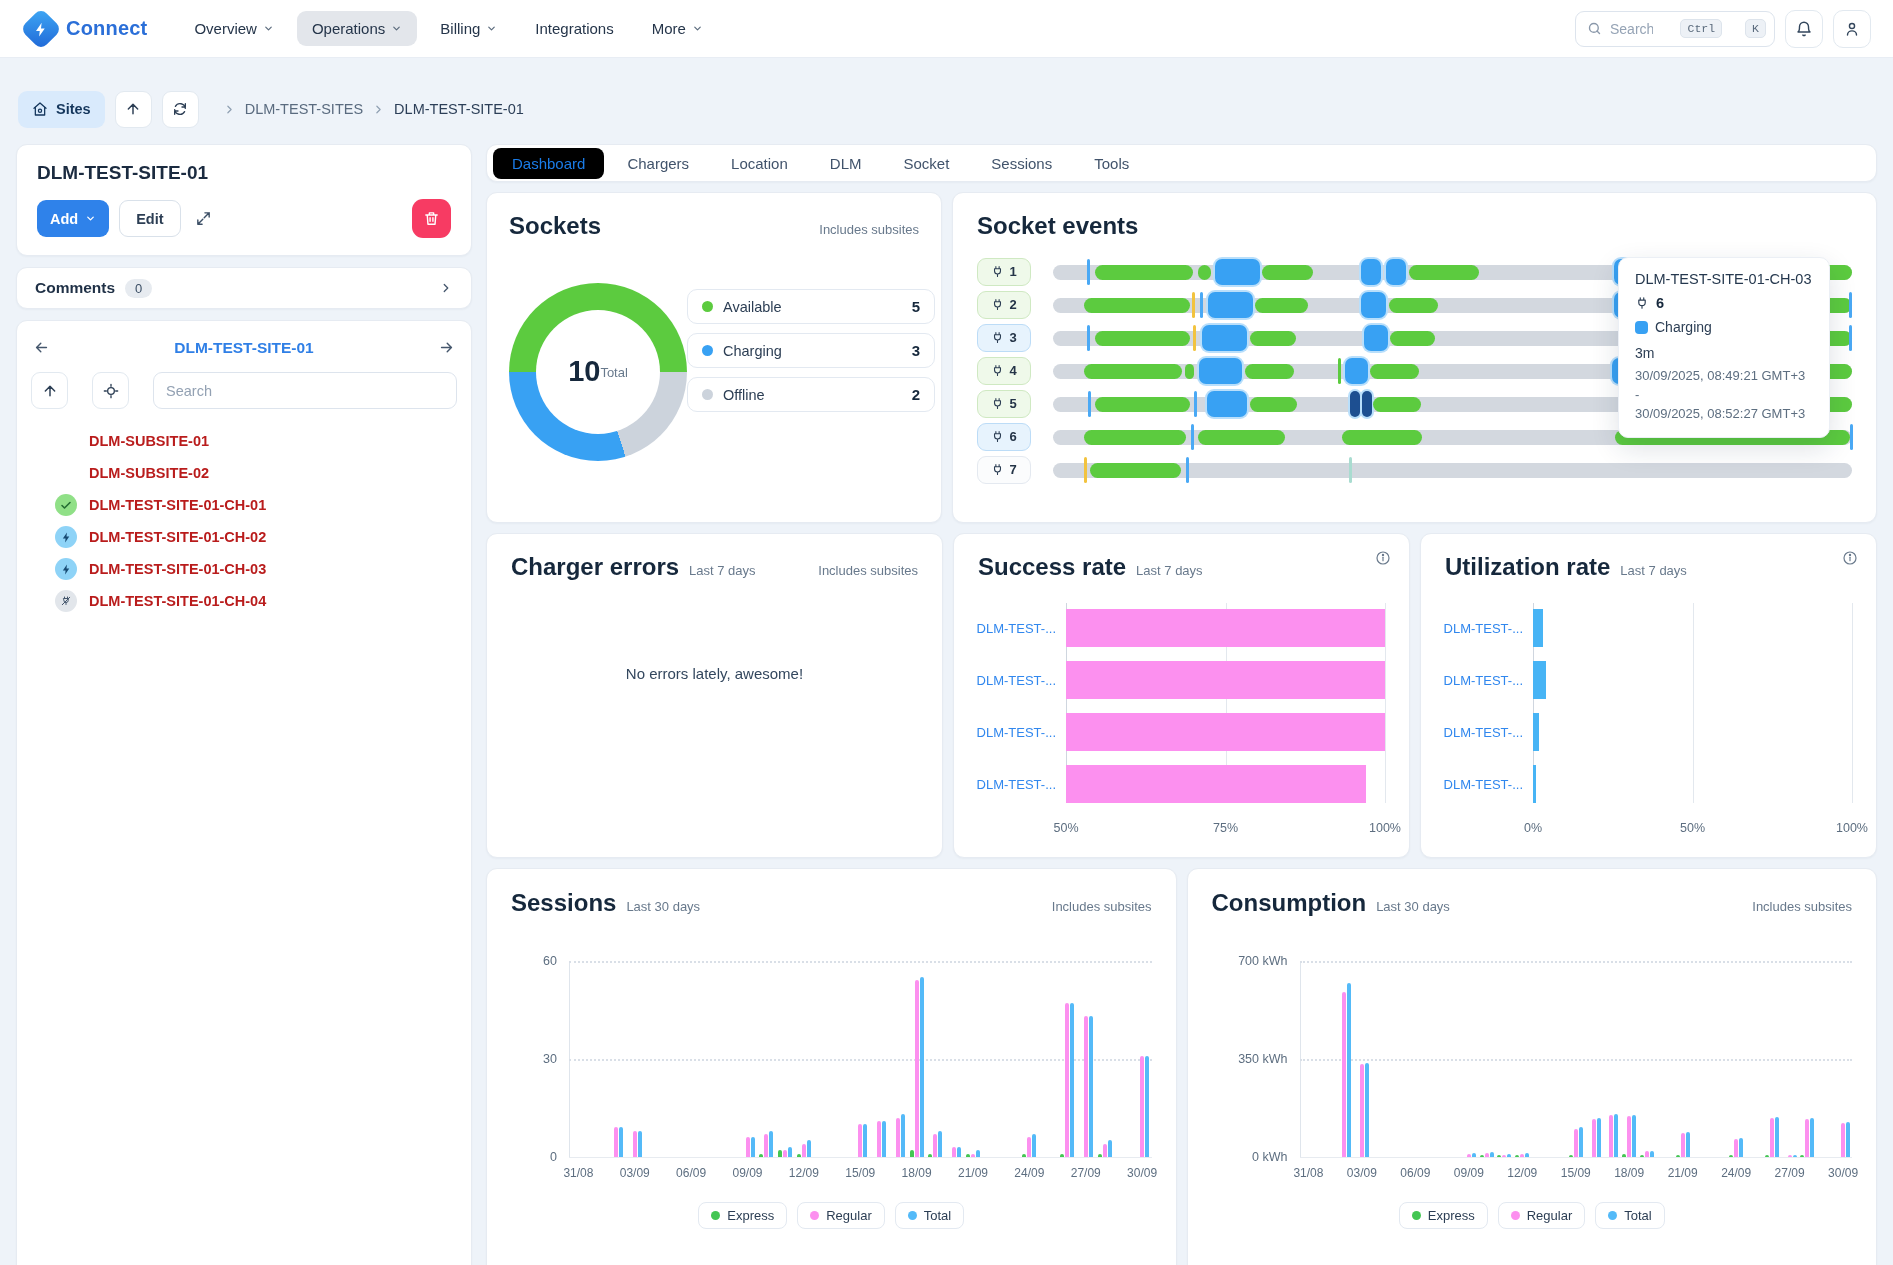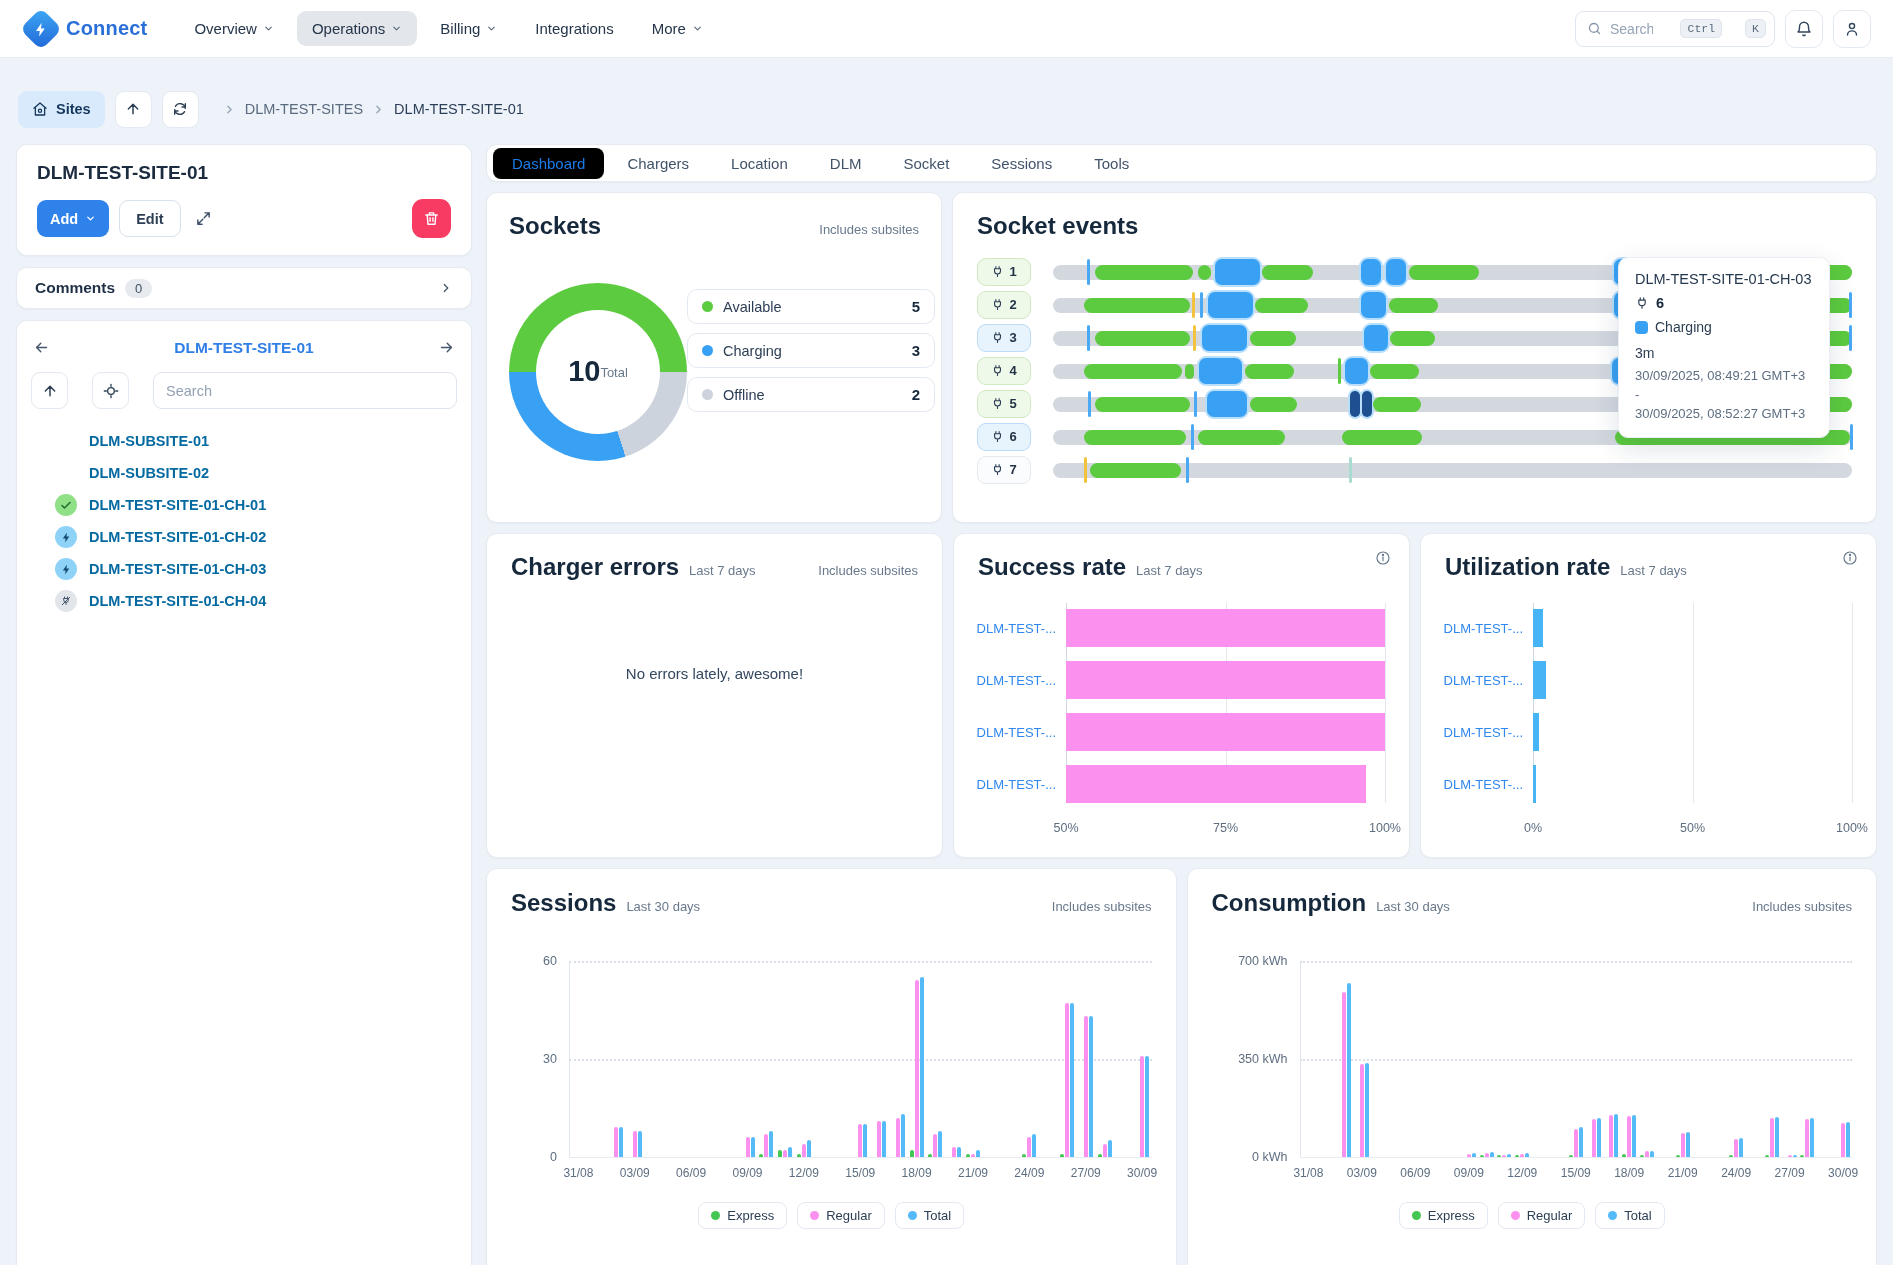--- a/index.html
+++ b/index.html
@@ -99,21 +99,21 @@
     font-size:14.5px; color:#33465c; outline:none; font-family:inherit;
   }
   .treesearch::placeholder { color:#93a1b3; }
   .treelist { margin-top:16px; }
   .treeitem { display:flex; align-items:center; height:32px; cursor:pointer; padding-left:24px; gap:12px; }
   .treeitem .spacer { width:22px; flex:none; }
   .st-ic { width:22px; height:22px; border-radius:50%; flex:none; display:flex; align-items:center; justify-content:center; }
   .st-ic.available { background:#90e087; }
   .st-ic.charging { background:#8ed3f7; }
   .st-ic.offline { background:#e2e6eb; }
-  .treeitem .tl { color:#0369a1; font-size:14.5px; font-weight:600; }
+  .treeitem .tl { color:#b91c1c; font-size:14.5px; font-weight:600; }
   
   .tabsbar { display:flex; gap:4px; padding:4px 6px; align-items:center; height:38px; }
   .tab { padding:7px 19px; font-size:15px; color:#41536b; border-radius:8px; cursor:pointer; white-space:nowrap; }
   .tab.active { background:#000000; color:#1a7ce8; font-weight:500; }
   
   .chead { display:flex; align-items:baseline; }
   .chead .ct { font-size:24px; font-weight:600; color:#16283c; }
   .chead .cs { font-size:13px; color:#68798c; margin-left:10px; }
   .chead .inc { margin-left:auto; font-size:13px; color:#68798c; }
   

